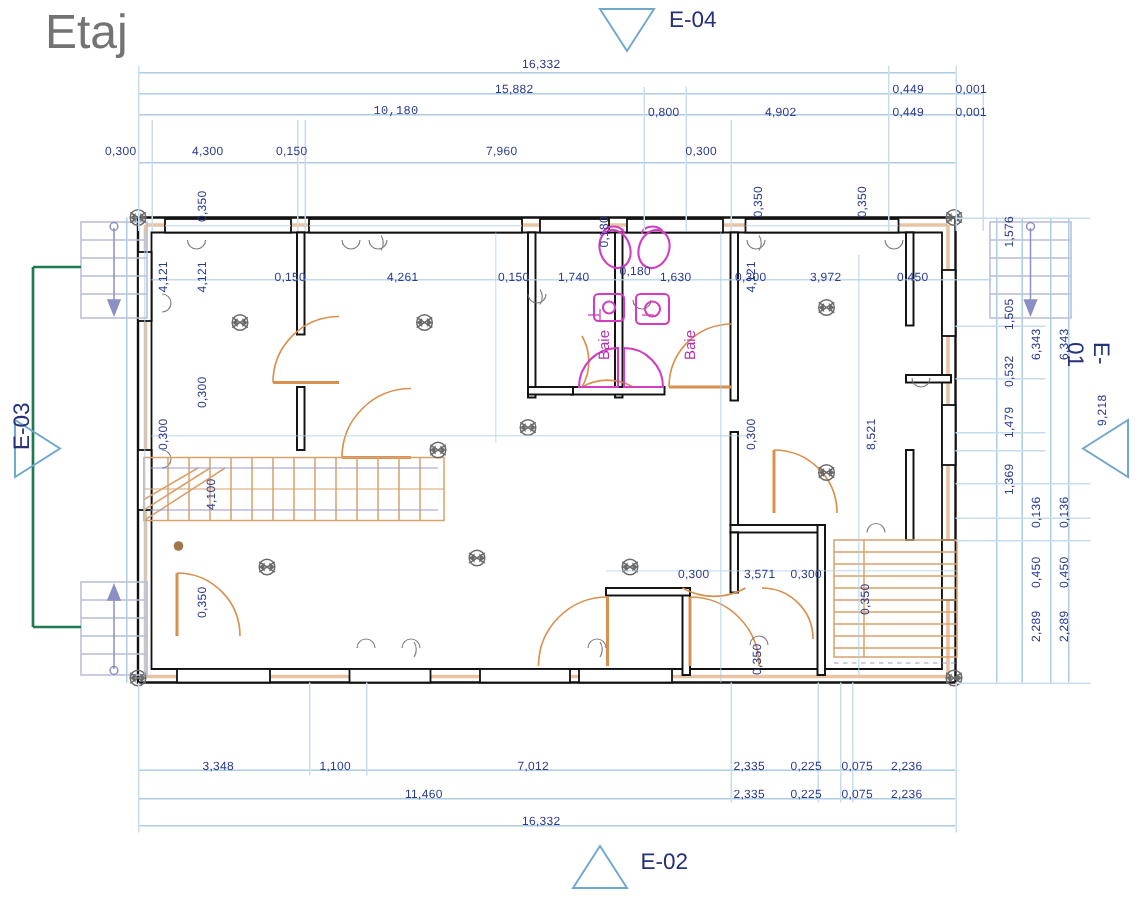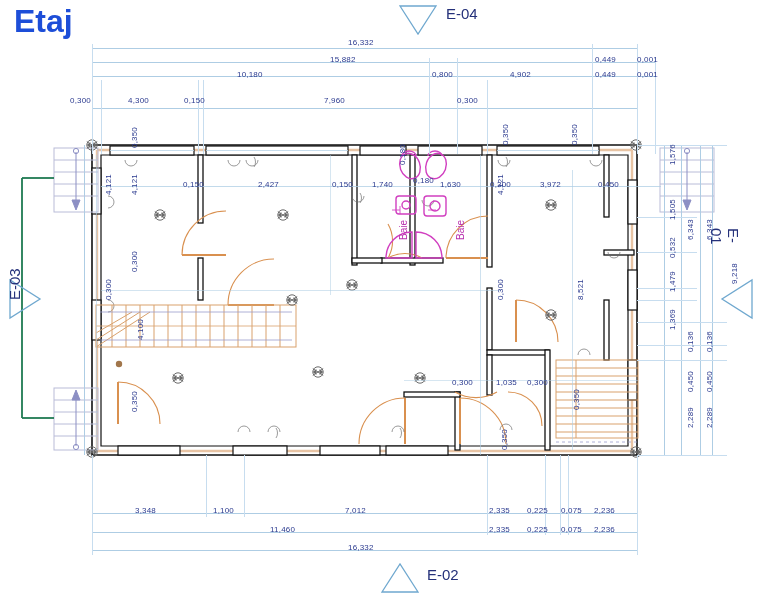--- a/index.html
+++ b/index.html
@@ -9,22 +9,22 @@
   .dimtxt{position:absolute;color:#2b3a8f;font-size:8px;letter-spacing:.2px;
           white-space:nowrap;font-family:"Liberation Sans",sans-serif;}
   .dimtxt.v{transform-origin:0 0;transform:rotate(-90deg);}
   .dimline{position:absolute;background:#aecde4;}
   .dimline.h{height:1px;}
   .dimline.v{width:1px;}
   .ext{position:absolute;background:#c7ddef;width:1px;}
   .exth{position:absolute;background:#c7ddef;height:1px;}
 
   
-  #title{position:absolute;left:14px;top:3px;font-size:32px;color:#1d4ed8;
-         font-family:"Liberation Sans",sans-serif;font-weight:700;}
+  #title{position:absolute;left:30px;top:3px;font-size:32px;color:#737373;
+         font-family:"Liberation Sans",sans-serif;font-weight:400;}
 
   
   .vmark{position:absolute;color:#25317a;font-size:15px;font-weight:400;}
   .bailbl{position:absolute;color:#b82fae;font-size:10px;
           transform-origin:0 0;transform:rotate(-90deg);white-space:nowrap;}
 
   
   #logo{position:absolute;right:8px;bottom:6px;width:98px;height:62px;}
 
   
@@ -325,21 +325,21 @@
   <div class="dimline v" style="left:572px;top:170px;height:280px;opacity:.6;"></div>
   <div class="dimline h" style="left:101px;top:290px;width:400px;opacity:.55;"></div>
   <div class="dimline h" style="left:404px;top:380px;width:234px;opacity:.5;"></div>
 
   <div class="dimtxt" style="left:348px;top:38px;">16,332</div>
 
   <div class="dimtxt" style="left:330px;top:55px;text-align:right;">15,882</div>
   <div class="dimtxt" style="left:595px;top:55px;">0,449</div>
   <div class="dimtxt" style="left:637px;top:55px;">0,001</div>
 
-  <div class="dimtxt" style="left:237px;top:70px;">10,180</div>
+  <div class="dimtxt" style="left:249px;top:70px;font-family:Liberation Mono, monospace;">10,180</div>
   <div class="dimtxt" style="left:432px;top:70px;">0,800</div>
   <div class="dimtxt" style="left:510px;top:70px;">4,902</div>
   <div class="dimtxt" style="left:595px;top:70px;">0,449</div>
   <div class="dimtxt" style="left:637px;top:70px;">0,001</div>
 
   <div class="dimtxt" style="left:70px;top:96px;">0,300</div>
   <div class="dimtxt" style="left:128px;top:96px;">4,300</div>
   <div class="dimtxt" style="left:184px;top:96px;">0,150</div>
   <div class="dimtxt" style="left:324px;top:96px;">7,960</div>
   <div class="dimtxt" style="left:457px;top:96px;">0,300</div>
@@ -371,30 +371,30 @@
   <div class="dimtxt v" style="left:496px;top:195px;">4,121</div>
   <div class="dimtxt v" style="left:496px;top:300px;">0,300</div>
   <div class="dimtxt v" style="left:576px;top:300px;">8,521</div>
   <div class="dimtxt v" style="left:501px;top:145px;">0,350</div>
   <div class="dimtxt v" style="left:570px;top:145px;">0,350</div>
   <div class="dimtxt v" style="left:500px;top:450px;">0,350</div>
   <div class="dimtxt v" style="left:572px;top:410px;">0,350</div>
   <div class="dimtxt v" style="left:398px;top:165px;">0,180</div>
 
   <div class="dimtxt" style="left:183px;top:180px;">0,150</div>
-  <div class="dimtxt" style="left:258px;top:180px;">2,427</div>
+  <div class="dimtxt" style="left:258px;top:180px;">4,261</div>
   <div class="dimtxt" style="left:332px;top:180px;">0,150</div>
   <div class="dimtxt" style="left:372px;top:180px;">1,740</div>
   <div class="dimtxt" style="left:413px;top:176px;">0,180</div>
   <div class="dimtxt" style="left:440px;top:180px;">1,630</div>
   <div class="dimtxt" style="left:490px;top:180px;">0,300</div>
   <div class="dimtxt" style="left:540px;top:180px;">3,972</div>
   <div class="dimtxt" style="left:598px;top:180px;">0,450</div>
   <div class="dimtxt" style="left:452px;top:378px;">0,300</div>
-  <div class="dimtxt" style="left:496px;top:378px;">1,035</div>
+  <div class="dimtxt" style="left:496px;top:378px;">3,571</div>
   <div class="dimtxt" style="left:527px;top:378px;">0,300</div>
 
   <div class="dimtxt v" style="left:668px;top:165px;">1,576</div>
   <div class="dimtxt v" style="left:668px;top:220px;">1,505</div>
   <div class="dimtxt v" style="left:668px;top:258px;">0,532</div>
   <div class="dimtxt v" style="left:668px;top:292px;">1,479</div>
   <div class="dimtxt v" style="left:668px;top:330px;">1,369</div>
 
   <div class="dimtxt v" style="left:686px;top:240px;">6,343</div>
   <div class="dimtxt v" style="left:686px;top:352px;">0,136</div>

